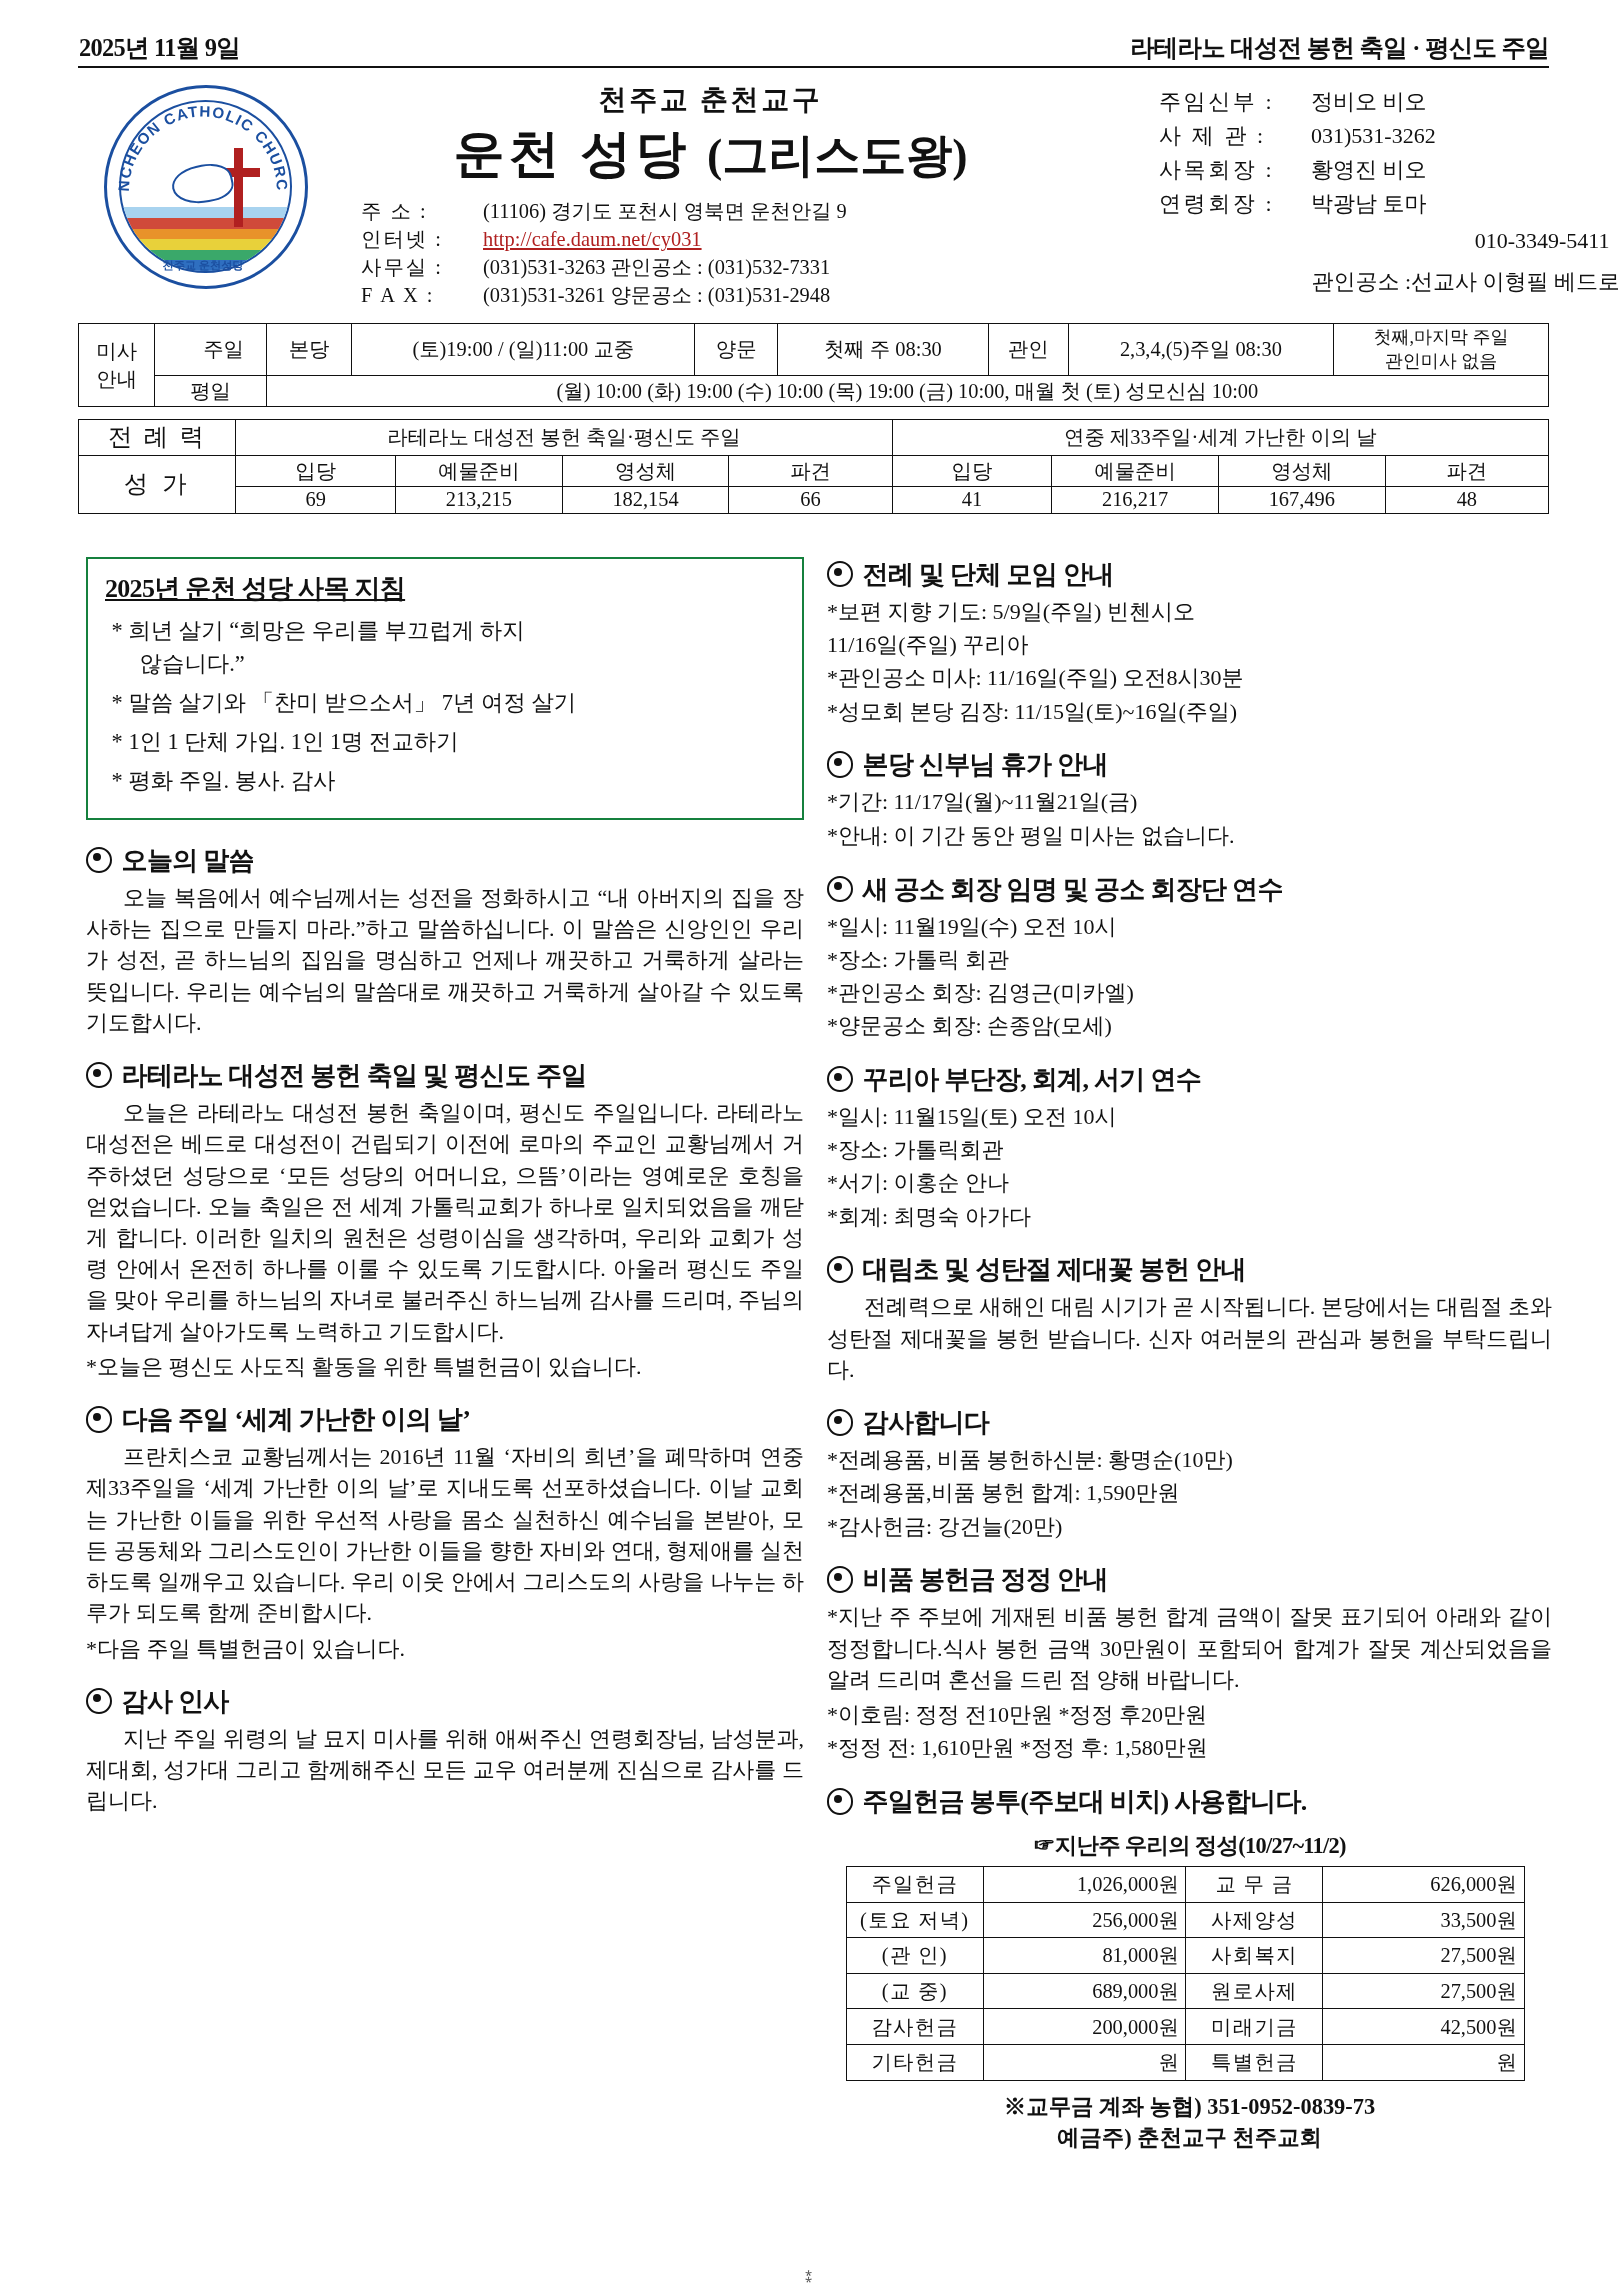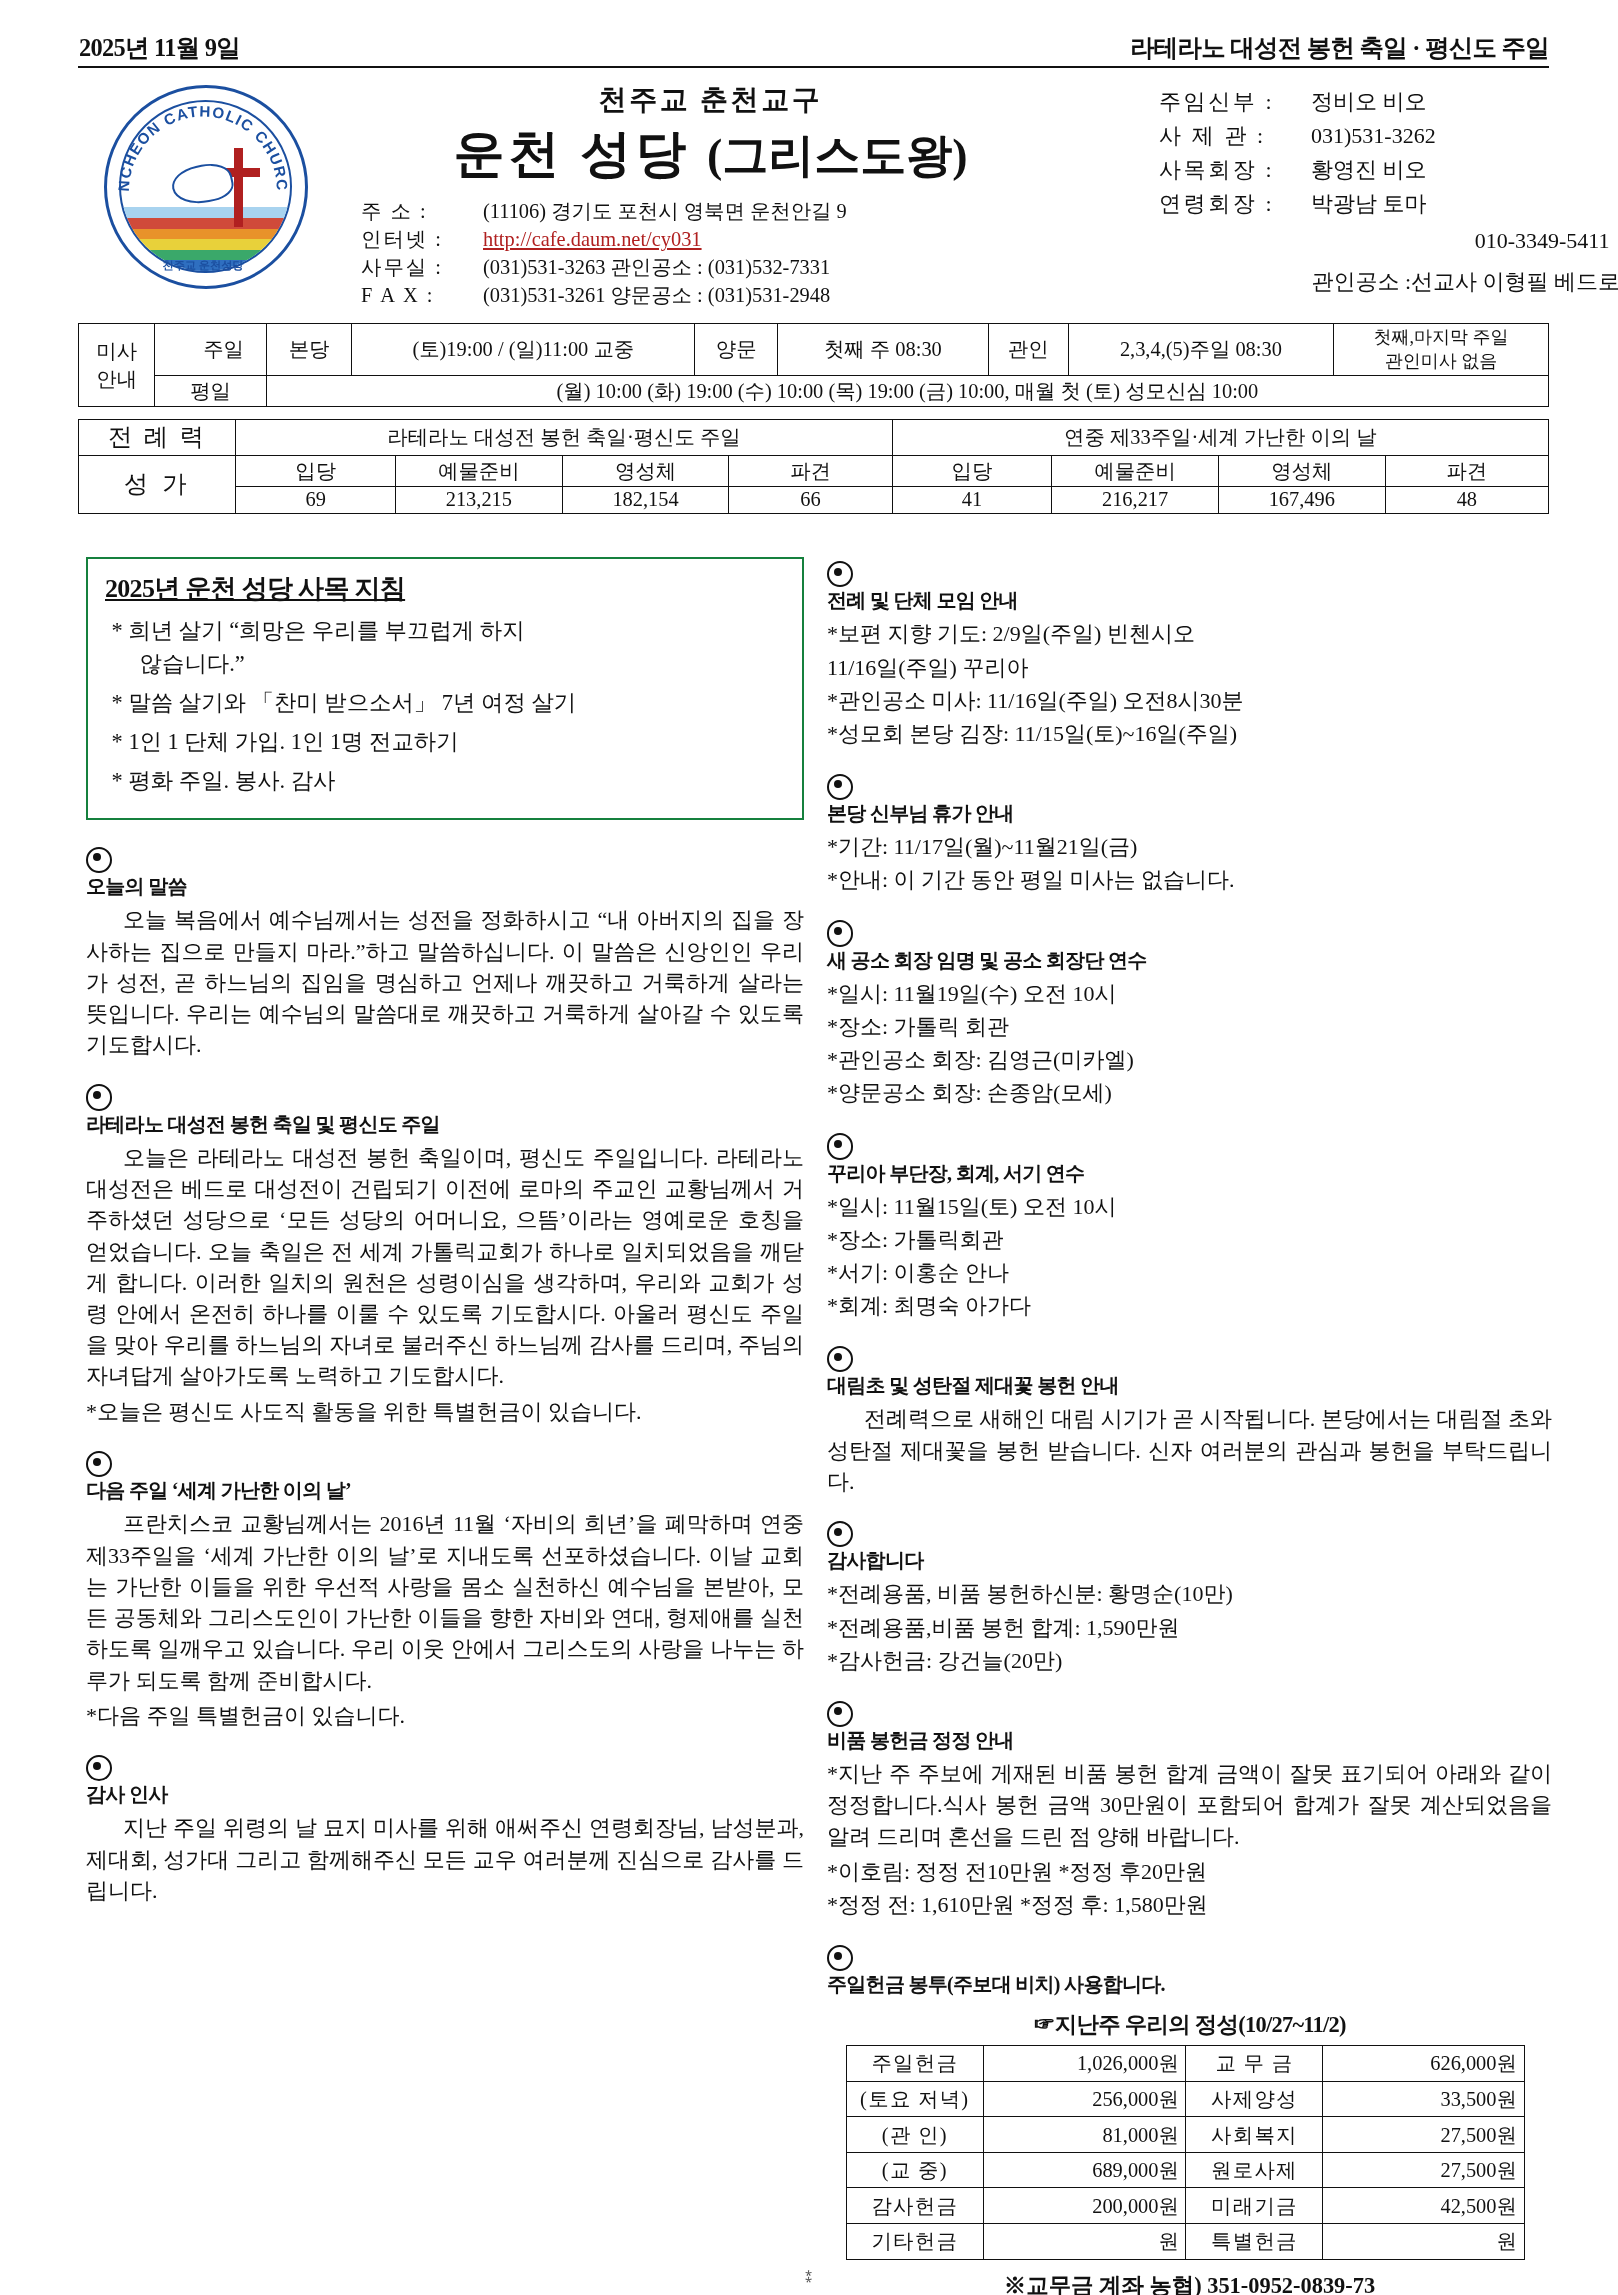--- a/index.html
+++ b/index.html
@@ -68,21 +68,21 @@
   
   .col-left { position:absolute; left:86px; top:557px; width:718px; }
   .col-right { position:absolute; left:827px; top:557px; width:725px; }
 
   .guide-box { border:2px solid #15803d; padding:12px 14.5px 14.5px 17px; margin-bottom:22.4px; }
   .guide-title { font-size:26px; font-weight:bold; text-decoration:underline; letter-spacing:-0.7px; margin-bottom:9.2px; }
   .guide-item { font-size:22.4px; line-height:1.45; margin-bottom:6.6px; text-indent:0; padding-left:6.6px; }
   .guide-item .ind { display:block; padding-left:28px; }
 
   .sect { margin-bottom:20px; }
-  .sect-head { display:flex; align-items:flex-start; font-size:20px; font-weight:bold; letter-spacing:-0.7px; margin-bottom:4px;flex-direction:column; }
+  .sect-head { display:flex; align-items:flex-start; font-size:26px; font-weight:bold; letter-spacing:-0.7px; margin-bottom:4px; }
   .bullet { display:inline-block; width:22.4px; height:22.4px; border:2.6px solid #111; border-radius:50%; margin-right:9.2px; margin-top:4px; flex:0 0 auto; position:relative; }
   .bullet::after { content:""; position:absolute; left:4.6px; top:4.6px; width:8px; height:8px; border-radius:50%; background:#111; }
   .sect-body { font-size:22px; line-height:1.42; text-align:justify; }
   .sect-body p { margin:0 0 4px 0; text-indent:37px; }
   .sect-body p.noind { text-indent:0; }
   .sect-body .star { text-indent:0; }
 
   .rlist { font-size:22px; line-height:1.45; }
   .rlist div { margin-bottom:1.3px; }
 
@@ -302,21 +302,21 @@
   </div>
 
   <div class="col-right">
 
     <div class="sect">
       <div class="sect-head">
         <span class="bullet"></span>
         <span>전례 및 단체 모임 안내</span>
       </div>
       <div class="rlist">
-        <div>*보편 지향 기도: 2/9일(주일) 빈첸시오</div>
+        <div>*보편 지향 기도: 5/9일(주일) 빈첸시오</div>
         <div>  11/16일(주일) 꾸리아</div>
         <div>*관인공소 미사: 11/16일(주일) 오전8시30분</div>
         <div>*성모회 본당 김장: 11/15일(토)~16일(주일)</div>
       </div>
     </div>
 
     <div class="sect">
       <div class="sect-head">
         <span class="bullet"></span>
         <span>본당 신부님 휴가 안내</span>

